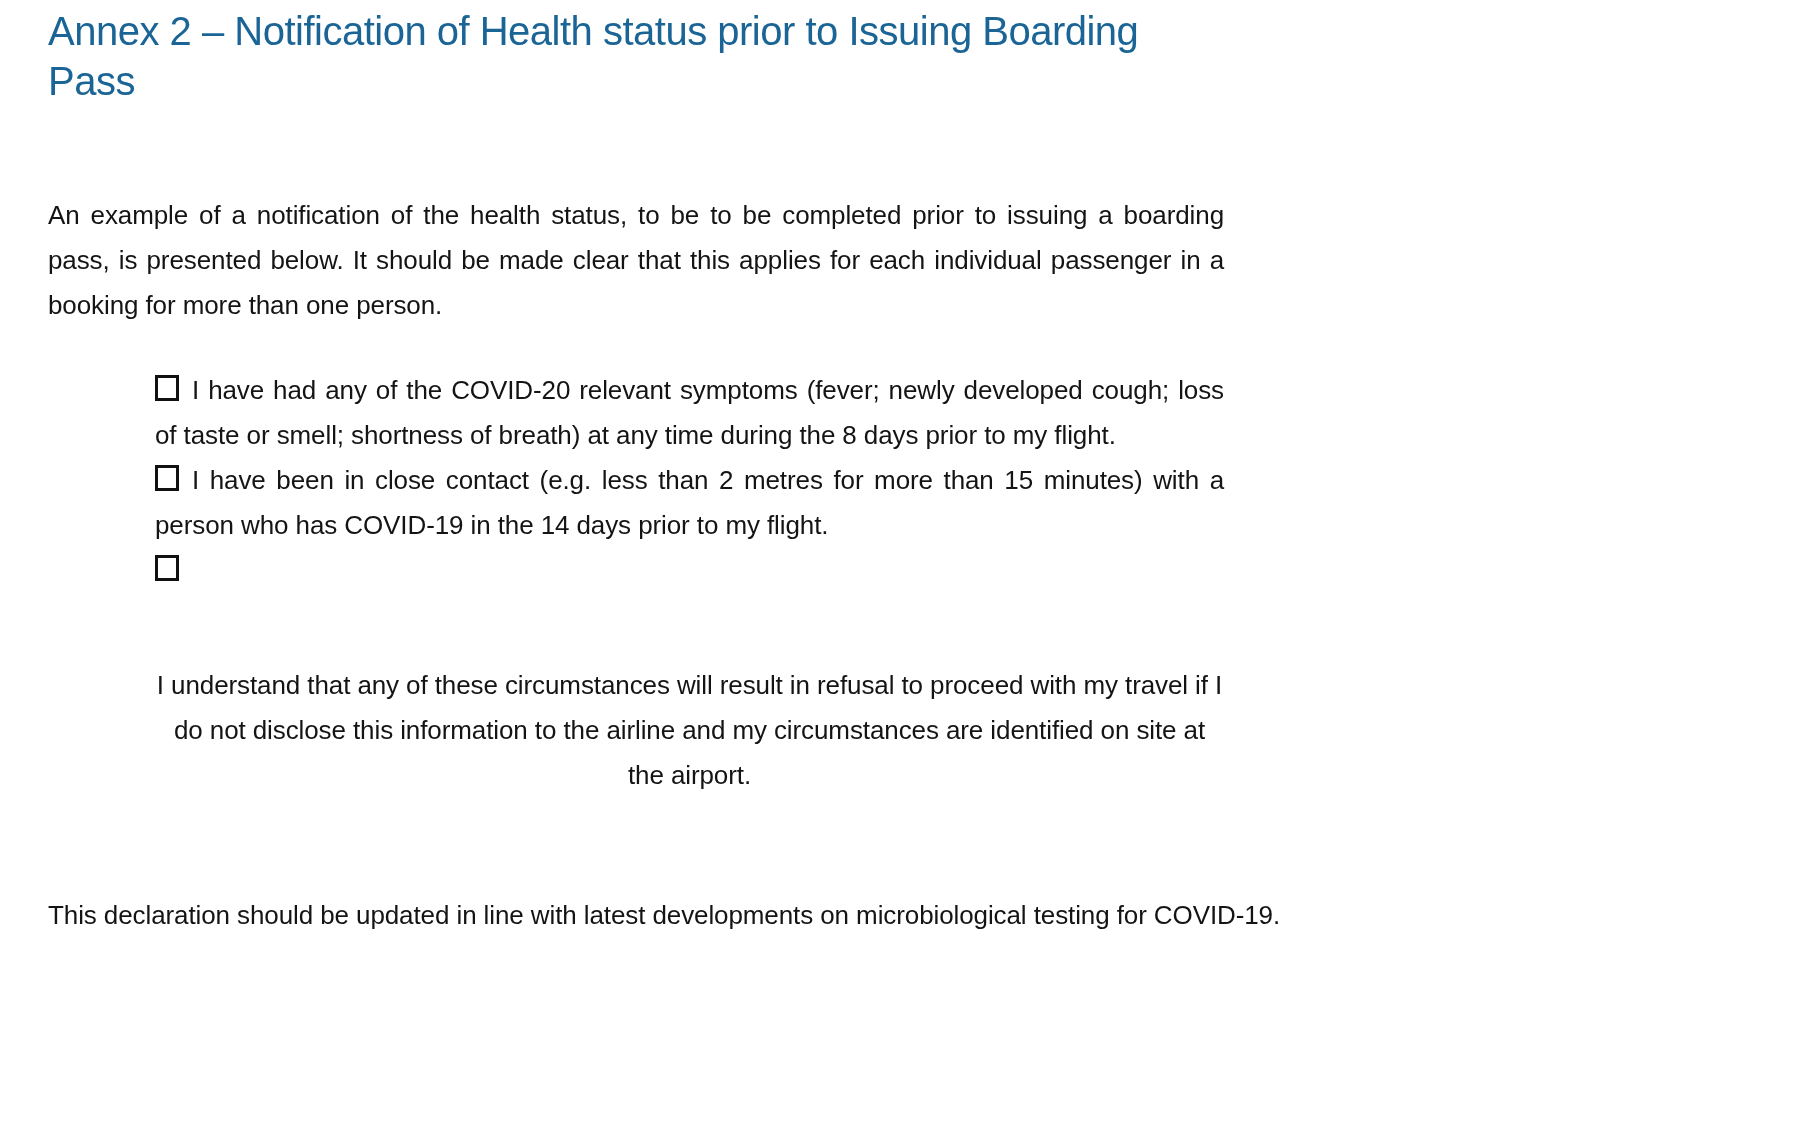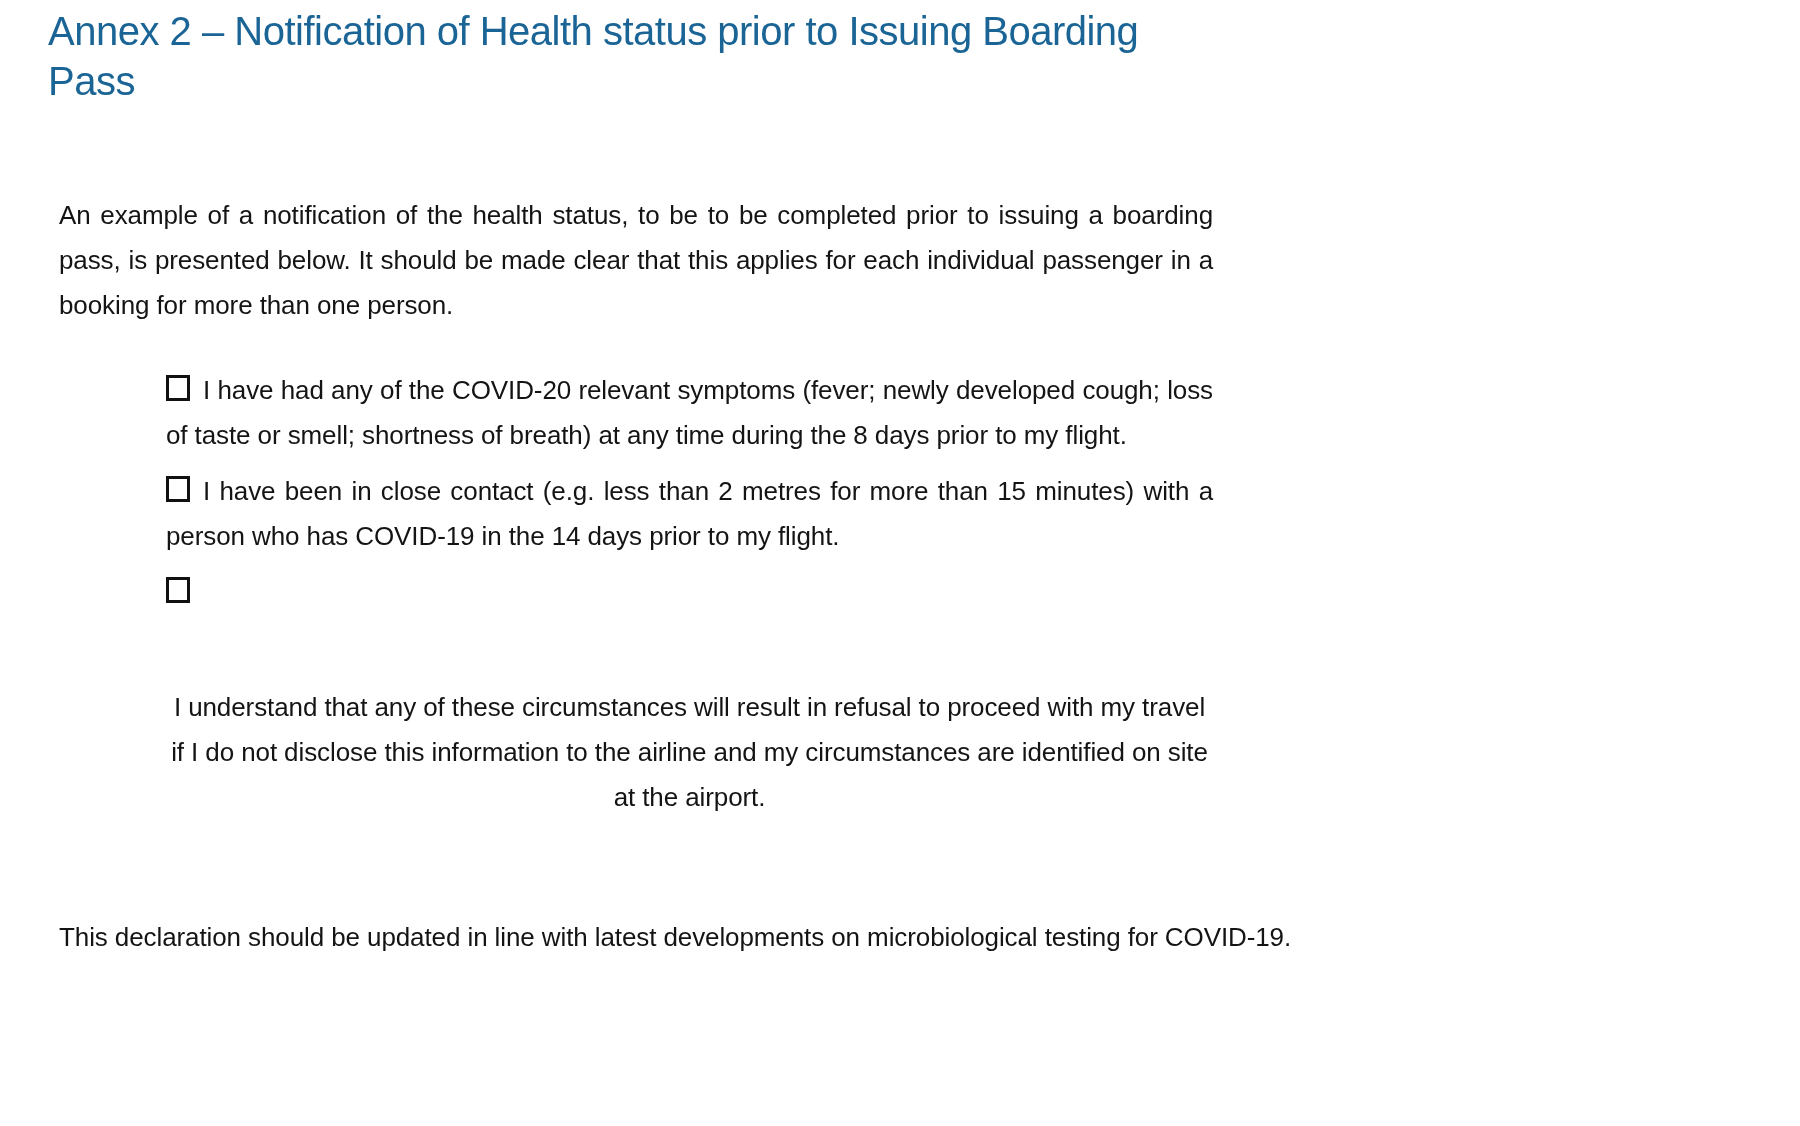--- a/index.html
+++ b/index.html
@@ -21,21 +21,21 @@
     padding: 6px 290px 0 48px;
   }
   .title {
     margin: 0;
     font-size: 40px;
     font-weight: 400;
     letter-spacing: -0.5px;
     line-height: 50px;
     
   }
-  p { margin: 11px; }
+  p { margin: 0; }
   .body-text {
     font-size: 26px;
     line-height: 45px;
     letter-spacing: -0.1px;
   }
   .just { text-align: justify; }
   .intro { margin-top: 87px; }
   .indented { margin-left: 107px; }
   .lead { margin-top: 58px; }
   .checklist { margin-top: 40px; }

